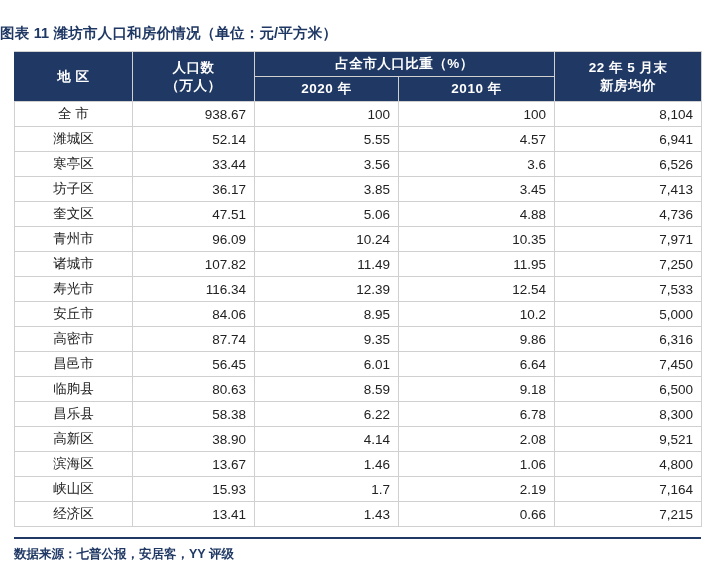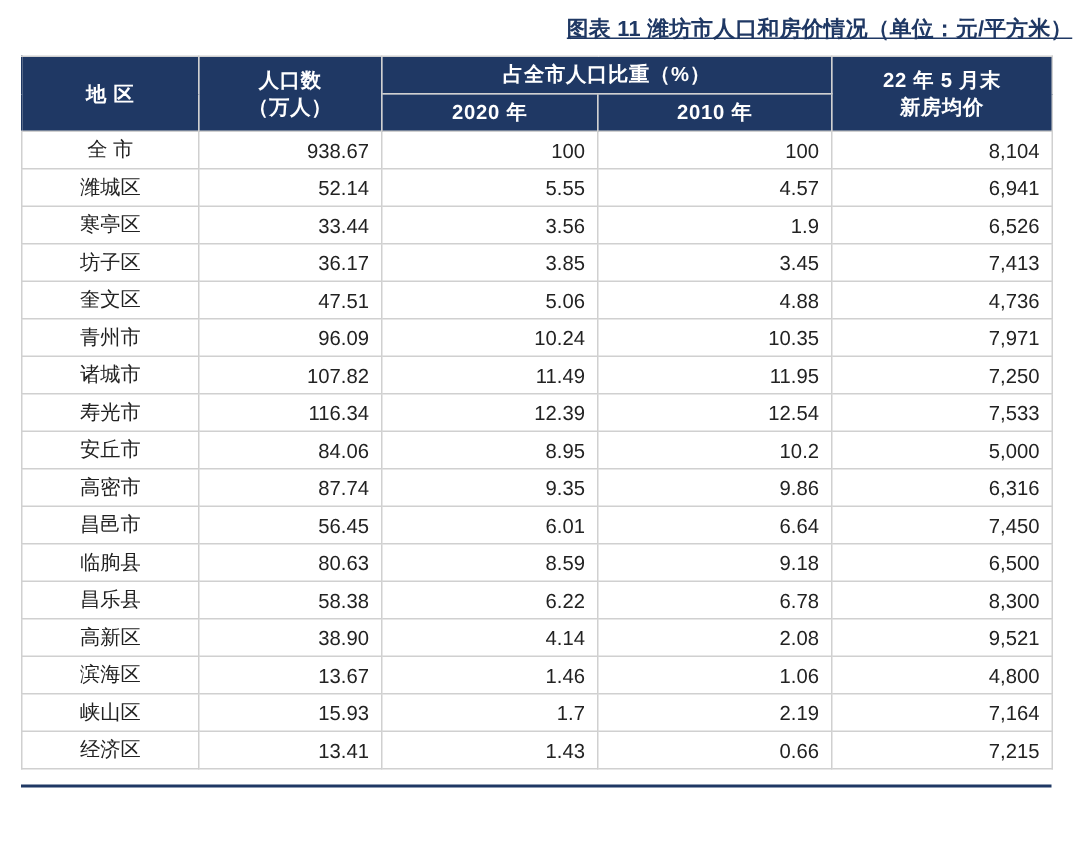--- a/index.html
+++ b/index.html
@@ -14,28 +14,27 @@
     color: #1a1a1a;
     overflow: hidden;
   }
   .page {
     position: relative;
     width: 715px;
     height: 562px;
     box-sizing: border-box;
   }
   .title {
-    text-align: right;
+    text-align: left;
     color: #1f3864;
     font-weight: bold;
     font-size: 14.5px;
     letter-spacing: 0.2px;
-    padding-top: 10px;
+    padding-top: 24px;
     padding-bottom: 8px;
-    text-decoration: underline;
   }
   .table-wrap {
     padding: 0 14px;
   }
   table.data {
     border-collapse: collapse;
     width: 687px;
     table-layout: fixed;
     font-size: 13.5px;
   }
@@ -151,21 +150,21 @@
             <td class="region">潍城区</td>
             <td>52.14</td>
             <td>5.55</td>
             <td>4.57</td>
             <td>6,941</td>
           </tr>
           <tr>
             <td class="region">寒亭区</td>
             <td>33.44</td>
             <td>3.56</td>
-            <td>1.9</td>
+            <td>3.6</td>
             <td>6,526</td>
           </tr>
           <tr>
             <td class="region">坊子区</td>
             <td>36.17</td>
             <td>3.85</td>
             <td>3.45</td>
             <td>7,413</td>
           </tr>
           <tr>
@@ -257,14 +256,15 @@
             <td>13.41</td>
             <td>1.43</td>
             <td>0.66</td>
             <td>7,215</td>
           </tr>
         </tbody>
     </table>
   </div>
 
   <div class="sep"></div>
+  <div class="source">数据来源：七普公报，安居客，YY 评级</div>
 
 </div>
 
 </body></html>

